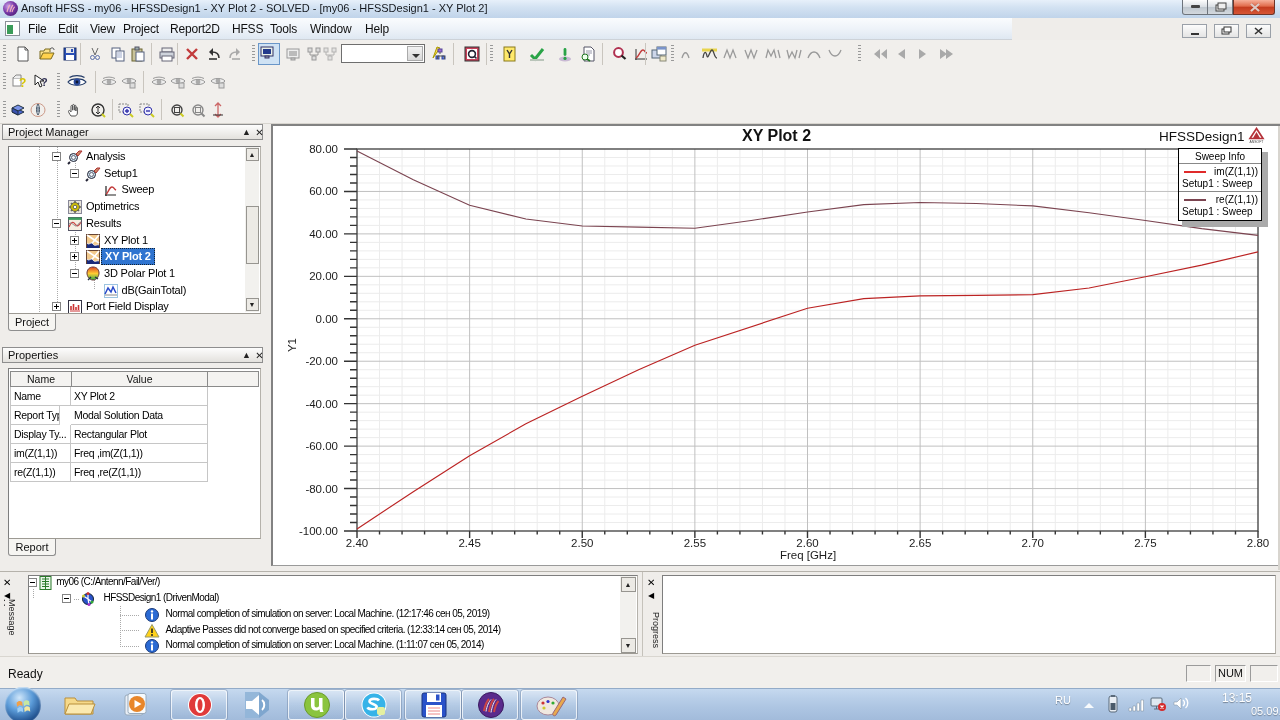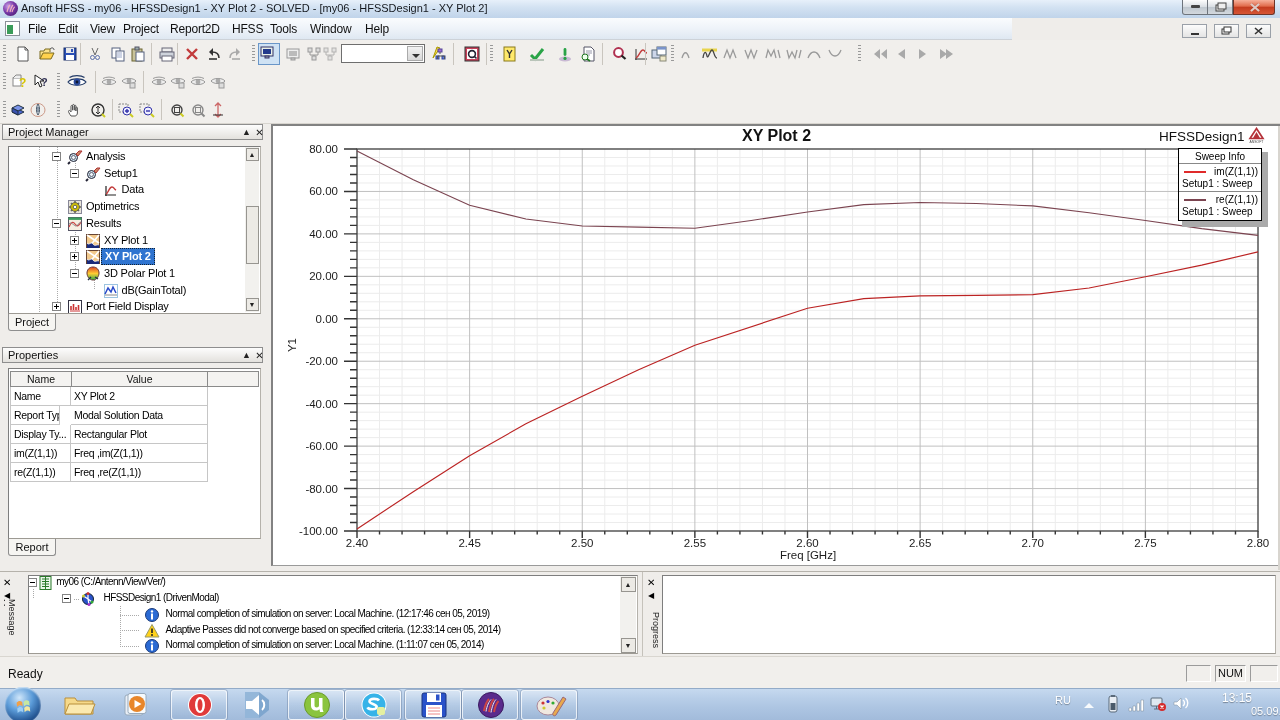--- a/index.html
+++ b/index.html
@@ -355,21 +355,21 @@
         <circle cx="6.5" cy="8.5" r="4" fill="#cfe4f0" stroke="#223"></circle>
         <circle cx="6.5" cy="8.5" r="2" fill="#eef6fb" stroke="#667"></circle>
         <path d="M3 13l-2 2" stroke="#223" stroke-width="2"></path>
         <path d="M9 5l3-3h3l-4 5z" fill="#c86" stroke="#a33"></path>
       </svg></div>
     <div class="treetxt" style="left:95.0px;top:18.69999999999999px">Setup1</div>
     <div class="abs" style="left:93.5px;top:35.400000000000006px;width:15px;height:15px"><svg width="16" height="16" viewBox="0 0 16 16" style="">
         <path d="M2 13h11M3 14V4" stroke="#222" fill="none" stroke-width="1.2"></path>
         <path d="M3 12c2 0 3-7 6-7 2 0 2 2 4 3" fill="none" stroke="#c23b3b" stroke-width="1.5"></path>
       </svg></div>
-    <div class="treetxt" style="left:112.5px;top:35.400000000000006px">Data</div>
+    <div class="treetxt" style="left:112.5px;top:35.400000000000006px">Sweep</div>
     <div class="abs" style="left:57.5px;top:52.099999999999994px;width:15px;height:15px"><svg width="16" height="16" viewBox="0 0 16 16" style="">
         <rect x="1.5" y="1.5" width="13" height="13" fill="#e8e4da" stroke="#889"></rect>
         <circle cx="8" cy="8" r="4.4" fill="#d4c200" stroke="#665"></circle>
         <circle cx="8" cy="8" r="1.8" fill="#fff" stroke="#665"></circle>
         <path d="M8 2v2M8 12v2M2 8h2M12 8h2M4 4l1.4 1.4M10.6 10.6L12 12M12 4l-1.4 1.4M5.4 10.6L4 12" stroke="#665" stroke-width="1.6"></path>
       </svg></div>
     <div class="treetxt" style="left:77.0px;top:52.099999999999994px">Optimetrics</div>
     <div class="expbox" style="left:42.5px;top:71.80000000000001px">
       <i></i>
     </div>
@@ -523,21 +523,21 @@
       <div class="abs" style="left:90.5px;top:54.10000000000002px;width:20px;height:1px;background-image:repeating-linear-gradient(90deg,#aaa 0,#aaa 1px,transparent 1px,transparent 2px)"></div>
       <div class="abs" style="left:90.5px;top:69.79999999999995px;width:20px;height:1px;background-image:repeating-linear-gradient(90deg,#aaa 0,#aaa 1px,transparent 1px,transparent 2px)"></div>
       <div class="expbox" style="left:-1.5px;top:2.0px">
         <i></i>
       </div>
       <div class="abs" style="left:8.5px;top:-1.0px;width:15px;height:15px"><svg width="16" height="16" viewBox="0 0 16 16" style="">
           <rect x="2" y="1.5" width="11" height="13" fill="#eaf6ea" stroke="#2a7a2a"></rect>
           <path d="M4 4h7M4 6.5h7M4 9h7M4 11.5h7" stroke="#2a7a2a"></path>
           <path d="M7.5 2v12" stroke="#2a7a2a"></path>
         </svg></div>
-      <div class="msgtxt" style="left:27.299999999999997px;top:0.0px">my06 (C:/Antenn/View/Ver/)</div>
+      <div class="msgtxt" style="left:27.299999999999997px;top:0.0px">my06 (C:/Antenn/Fail/Ver/)</div>
       <div class="expbox" style="left:32.5px;top:18.0px">
         <i></i>
       </div>
       <div class="abs" style="left:50.5px;top:15.0px;width:15px;height:15px"><svg width="16" height="16" viewBox="0 0 16 16" style="">
           <circle cx="8" cy="8" r="5.5" fill="#2a52c9" stroke="#123"></circle>
           <path d="M8 2.5V8l4 3M8 8L3.5 5M8 8l1 5.4" stroke="#fff" stroke-width="1.2" fill="none"></path>
           <circle cx="8" cy="2.5" r="1.5" fill="#c33"></circle>
           <circle cx="12" cy="11" r="1.5" fill="#3a3"></circle>
           <circle cx="3.5" cy="5" r="1.5" fill="#cc3"></circle>
           <circle cx="9" cy="13.4" r="1.5" fill="#a3c"></circle>

